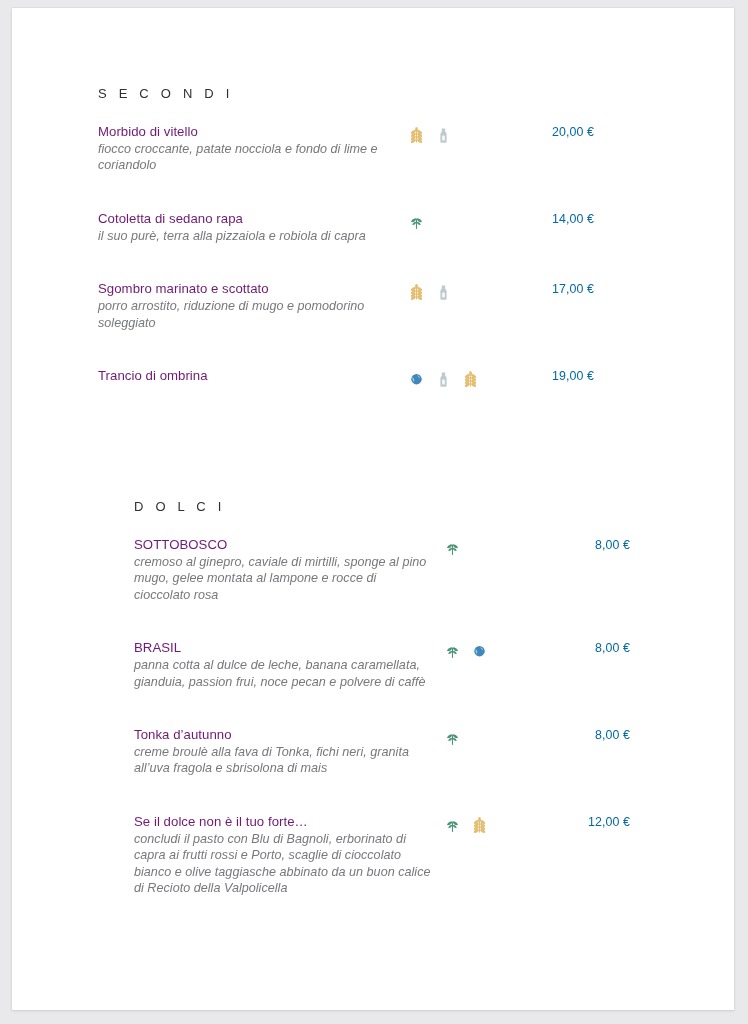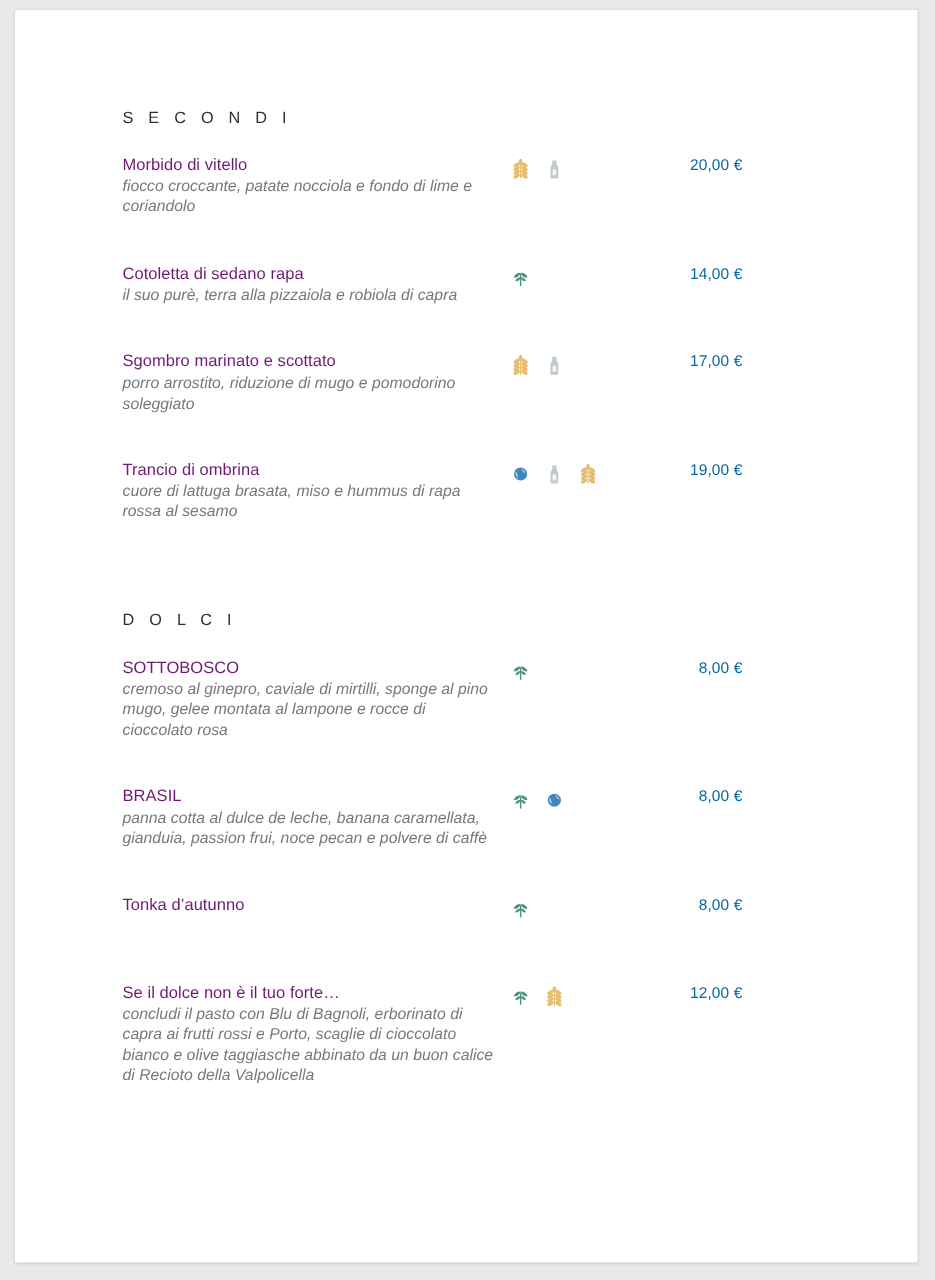--- a/index.html
+++ b/index.html
@@ -37,21 +37,22 @@
   }
   .section-title {
     font-size: 13px;
     letter-spacing: 4.2px;
     color: #2f3033;
     font-weight: 400;
     padding-left: 86px;
     margin: 0;
   }
   .section-dolci-wrap {
-    margin-top: 34px;
+    margin-top: 62px;
+    padding-left: 36px;
   }
   .items {
     margin-top: 22px;
   }
   .item {
     position: relative;
     display: block;
     padding: 0 0 0 86px;
     min-height: 34px;
     margin-bottom: 22px;
@@ -183,21 +184,20 @@
                   <rect x="10" y="13" width="4" height="7" rx="1.4" fill="#ffffff" opacity="0.85"></rect>
                 </g>
               </svg>
             </div>
             <div class="item-price">17,00 €</div>
           </div>
           <div class="gap-lg"></div>
           <div class="item">
             <div class="item-text">
               <div class="item-name">Trancio di ombrina</div>
-              <div class="item-desc">cuore di lattuga brasata, miso e hummus di rapa rossa al sesamo</div>
             </div>
             <div class="item-icons">
               <svg viewBox="0 0 24 26" class="icon">
                 <g>
                   <circle cx="12" cy="12.5" r="7.4" fill="#2e7fb5"></circle>
                   <path d="M6 9.5 Q10 12 8.5 17 Q6 15 6 9.5 Z" fill="#ffffff" opacity="0.55"></path>
                   <path d="M13 6.2 Q17 8 17.6 12 Q14 11 13 6.2 Z" fill="#ffffff" opacity="0.45"></path>
                 </g>
               </svg>
               <svg viewBox="0 0 24 26" class="icon">
@@ -270,20 +270,21 @@
                   <path d="M13 6.2 Q17 8 17.6 12 Q14 11 13 6.2 Z" fill="#ffffff" opacity="0.45"></path>
                 </g>
               </svg>
             </div>
             <div class="item-price">8,00 €</div>
           </div>
           <div class="gap-lg"></div>
           <div class="item">
             <div class="item-text">
               <div class="item-name">Tonka d’autunno</div>
+              <div class="item-desc">creme broulè alla fava di Tonka, fichi neri, granita all’uva fragola e sbrisolona di mais</div>
             </div>
             <div class="item-icons">
               <svg viewBox="0 0 24 26" class="icon">
                 <g fill="#3f8b6e">
                   <path d="M11.2 8 L12.8 8 L12.8 22 L11.2 22 Z"></path>
                   <path d="M12 7 C8 7 5 9 4.2 12.4 C8 13 11 11 12 7 Z"></path>
                   <path d="M12 7 C16 7 19 9 19.8 12.4 C16 13 13 11 12 7 Z"></path>
                   <path d="M12 12 C9 12 6.6 13.6 6 16.4 C9 16.8 11.3 15.2 12 12 Z"></path>
                   <path d="M12 12 C15 12 17.4 13.6 18 16.4 C15 16.8 12.7 15.2 12 12 Z"></path>
                 </g>

